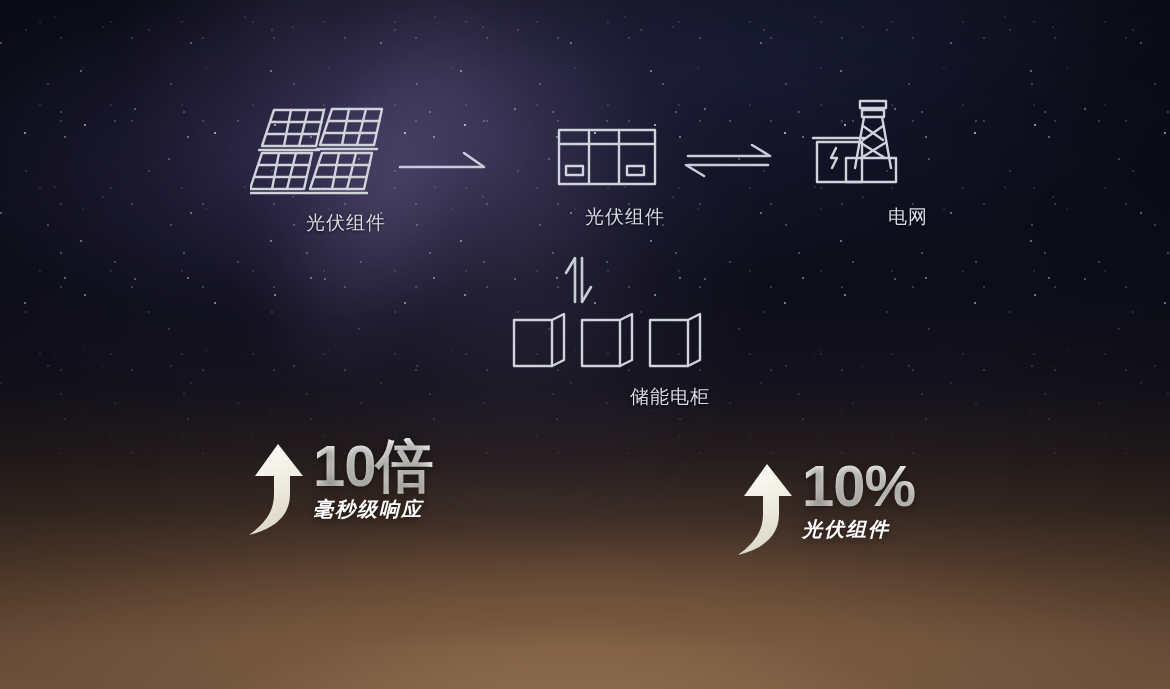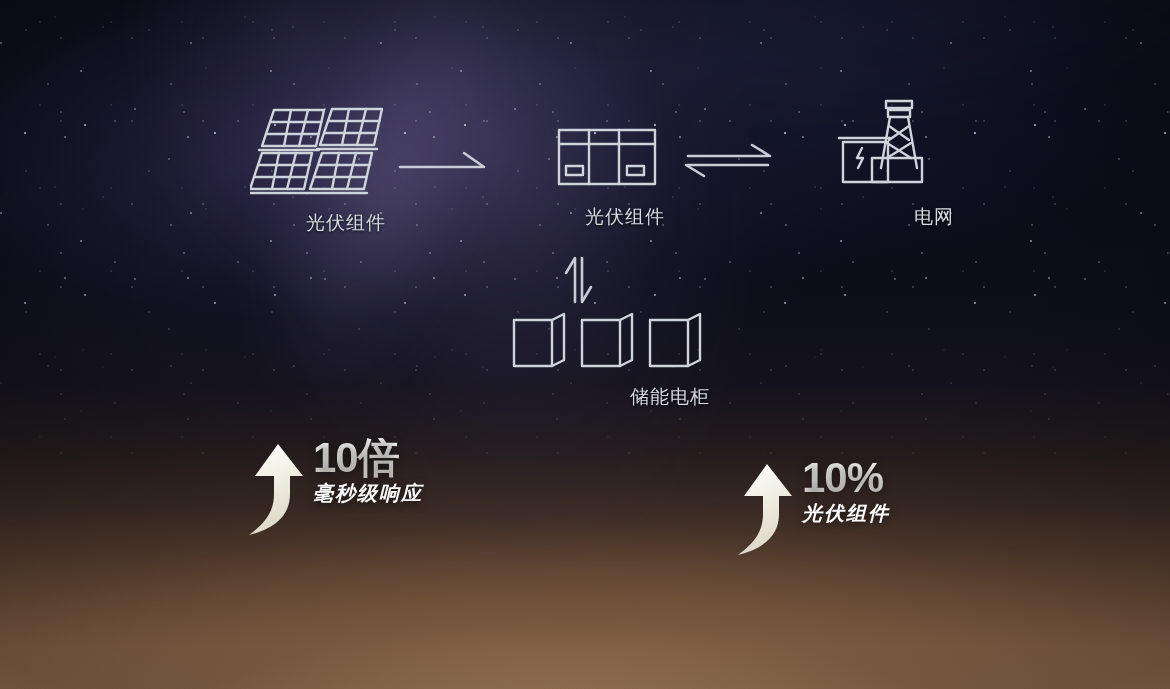--- a/index.html
+++ b/index.html
@@ -104,36 +104,36 @@
     font-size: 19px;
     letter-spacing: 1px;
     text-shadow: 0 1px 3px rgba(0,0,0,0.8);
     white-space: nowrap;
   }
   .icon-wrap { display: block; }
 
   
   #node-pv        { left: 226px; top: 100px; width: 160px; }
   #node-inverter  { left: 505px; top: 122px; width: 160px; }
-  #node-grid      { left: 794px; top:  96px; width: 160px; }
+  #node-grid      { left: 768px; top:  96px; width: 160px; }
   #node-battery   { left: 470px; top: 308px; width: 240px; }
 
   #arrow-pv-inv   { position: absolute; left: 398px; top: 148px; }
   #arrow-inv-grid { position: absolute; left: 682px; top: 142px; }
   #arrow-inv-bat  { position: absolute; left: 562px; top: 256px; }
 
   
   .stats { position: absolute; left: 0; right: 0; top: 438px; height: 120px; }
   .stat { position: absolute; display: flex; align-items: flex-start; }
   #stat-left  { left: 243px; }
   #stat-right { left: 732px; margin-top: 20px; }
   .stat-arrow { width: 62px; height: 96px; flex: 0 0 auto; margin-top: 4px; }
   .stat-text { margin-left: 8px; }
   .stat-value {
-    font-size: 42px;
+    font-size: 58px;
     font-weight: 700;
     line-height: 0.96;
     letter-spacing: -1px;
     background: linear-gradient(180deg, #ffffff 0%, #f7f6f2 45%, #d9d6cf 100%);
     -webkit-background-clip: text;
     background-clip: text;
     color: transparent;
     text-shadow: 0 2px 10px rgba(0,0,0,0.45);
     white-space: nowrap;
   }

